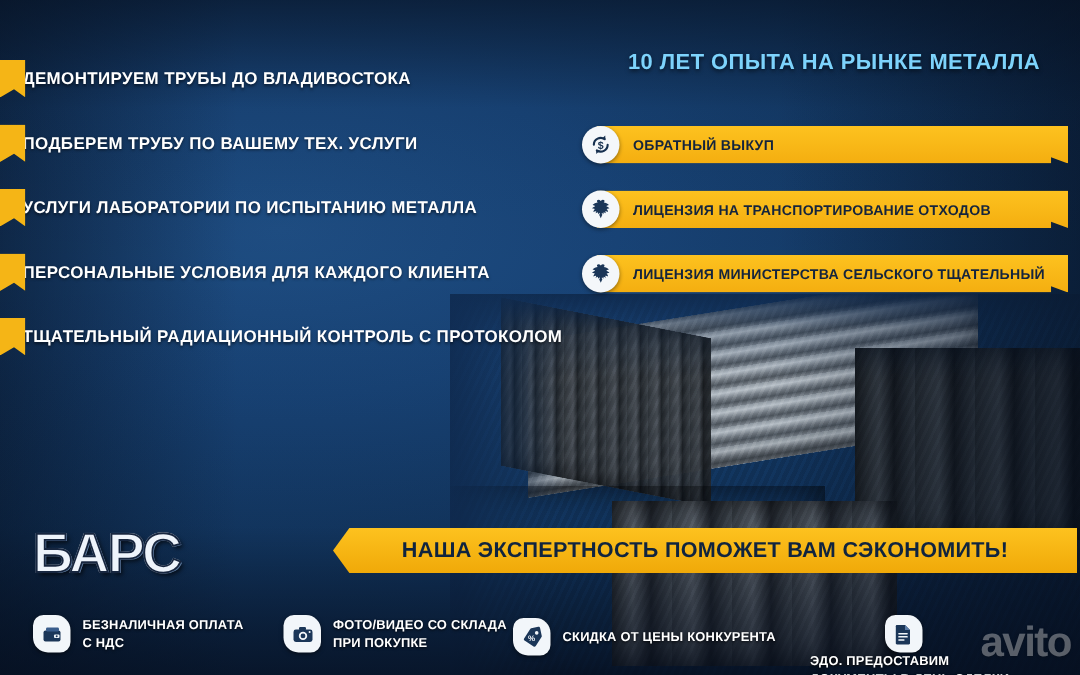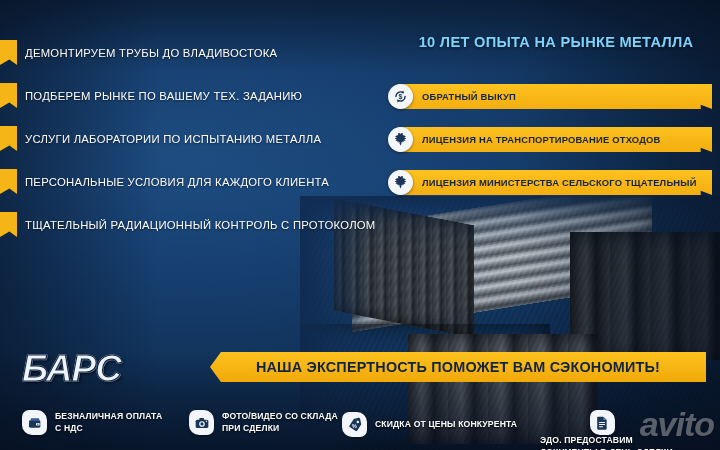--- a/index.html
+++ b/index.html
@@ -124,24 +124,24 @@
   }
   .ribbon {
     position: absolute;
     left: 0; top: 6px;
     width: 17px; height: 25px;
     background: #f5b516;
     clip-path: polygon(0 0, 100% 0, 100% 100%, 55% 78%, 0 100%);
     box-shadow: 0 1px 2px rgba(0,0,0,0.45);
   }
   .lf-text {
-    margin-left: 25px;
+    margin-left: 15px;
     color: #ffffff;
     font-size: 11.3px;
-    font-weight: normal;
+    font-weight: bold;
     letter-spacing: 0.25px;
     text-shadow: 0 1px 2px rgba(0,0,0,0.55);
     white-space: nowrap;
   }
 
   
   .headline {
     position: absolute;
     left: 404px; top: 34px;
     width: 304px;
@@ -201,37 +201,36 @@
     position: absolute;
     left: 22px; top: 348px;
     width: 172px; height: 42px;
     display: flex;
     align-items: center;
   }
   .logo-text {
     font-family: "Liberation Sans", sans-serif;
     font-size: 37px;
     font-weight: bold;
-    font-style: italic;
     letter-spacing: -1px;
     color: #eef4fb;
     -webkit-text-stroke: 1.2px #17263f;
     text-shadow:
       0 0 1px #9fb6d2,
       1px 1px 0 #5d7ca3,
       2px 2px 3px rgba(0,0,0,0.65);
     background: linear-gradient(to bottom, #ffffff 0%, #ffffff 38%, #9ab2cd 52%, #ffffff 70%, #c9d8e8 100%);
     -webkit-background-clip: text;
     background-clip: text;
   }
 
   
   .cta {
     position: absolute;
-    left: 210px; top: 352px;
+    left: 222px; top: 352px;
     width: 496px; height: 30px;
     background: linear-gradient(to bottom, #fdc21f 0%, #f0a908 100%);
     clip-path: polygon(2.2% 0, 100% 0, 100% 100%, 2.2% 100%, 0 50%);
     display: flex;
     align-items: center;
     justify-content: center;
     box-shadow: 0 2px 5px rgba(0,0,0,0.5);
   }
   .cta-text {
     color: #10243f;
@@ -276,23 +275,22 @@
   }
   .bf1 { left: 22px;  top: 12px; }
   .bf2 { left: 178px; top: 12px; padding-left: 11px; }
   .bf3 { left: 342px; top: 14px; }
   .bf4 { left: 532px; top: 12px; flex-direction: column; }
 
   
   .watermark {
     position: absolute;
     right: 6px; bottom: 6px;
-    font-size: 34px;
-    font-weight: bold;
-    font-style: italic;
+    font-size: 28px;
+    font-weight: bold;
     color: rgba(255,255,255,0.34);
     letter-spacing: -1px;
     text-shadow: 0 1px 2px rgba(0,0,0,0.25);
     pointer-events: none;
     text-align: right;
   }
 </style>
 </head>
 <body>
 
@@ -313,21 +311,21 @@
 
   <div class="left-list">
 
     <div class="lf-row">
       <span class="ribbon"></span>
       <span class="lf-text">ДЕМОНТИРУЕМ ТРУБЫ ДО ВЛАДИВОСТОКА</span>
     </div>
 
     <div class="lf-row">
       <span class="ribbon"></span>
-      <span class="lf-text">ПОДБЕРЕМ РЫНКЕ ПО ВАШЕМУ ТЕХ. ЗАДАНИЮ</span>
+      <span class="lf-text">ПОДБЕРЕМ ТРУБУ ПО ВАШЕМУ ТЕХ. УСЛУГИ</span>
     </div>
 
     <div class="lf-row">
       <span class="ribbon"></span>
       <span class="lf-text">УСЛУГИ ЛАБОРАТОРИИ ПО ИСПЫТАНИЮ МЕТАЛЛА</span>
     </div>
 
     <div class="lf-row">
       <span class="ribbon"></span>
       <span class="lf-text">ПЕРСОНАЛЬНЫЕ УСЛОВИЯ ДЛЯ КАЖДОГО КЛИЕНТА</span>
@@ -413,21 +411,21 @@
         <svg width="16" height="16" viewBox="0 0 24 24">
           <rect x="2.5" y="7" width="19" height="12.5" rx="2.4" fill="#1b3658"></rect>
           <rect x="8" y="4.6" width="7" height="3.2" rx="1.2" fill="#1b3658"></rect>
           <circle cx="12" cy="13.4" r="4.2" fill="#f2f6fa"></circle>
           <circle cx="12" cy="13.4" r="2.4" fill="#1b3658"></circle>
           <circle cx="18.6" cy="9.4" r="1" fill="#f2f6fa"></circle>
         </svg>
       </div>
       <div class="bf-label">
         <div>ФОТО/ВИДЕО СО СКЛАДА</div>
-        <div>ПРИ СДЕЛКИ</div>
+        <div>ПРИ ПОКУПКЕ</div>
       </div>
     </div>
 
     <div class="bf bf3">
       <div class="bf-icon">
         <svg width="16" height="16" viewBox="0 0 24 24">
           <path d="M11.6 2.6h8.2c0.9 0 1.6 0.7 1.6 1.6v8.2c0 0.4-0.2 0.8-0.5 1.1l-7.5 7.5c-0.6 0.6-1.6 0.6-2.2 0l-7.6-7.6c-0.6-0.6-0.6-1.6 0-2.2l7.5-7.5c0.3-0.3 0.7-0.5 1.1-0.5z" fill="#1b3658" transform="rotate(-12 12 12)"></path>
           <circle cx="16.2" cy="7.4" r="1.8" fill="#f2f6fa"></circle>
           <text x="11" y="16" font-family="Liberation Sans, sans-serif" font-size="8" font-weight="bold" fill="#f2f6fa" text-anchor="middle">%</text>
         </svg>

